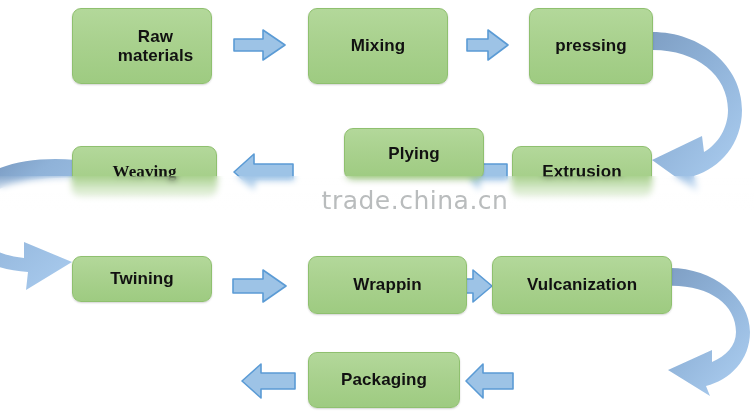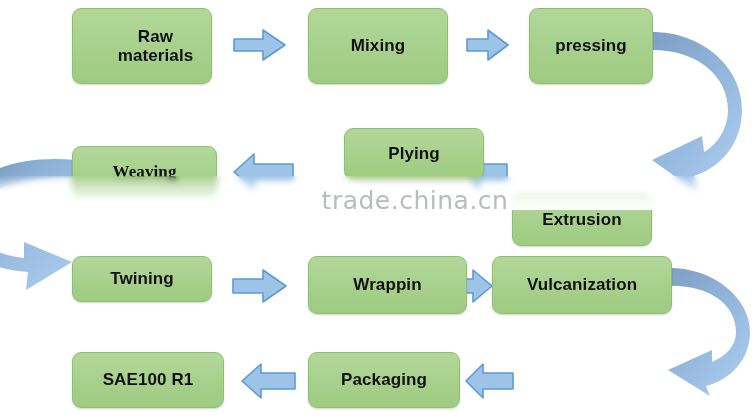--- a/index.html
+++ b/index.html
@@ -123,21 +123,21 @@
       </defs>
       <path d="M2,14
                C 52,12 96,46 96,92
                C 96,126 74,150 48,158
                L 52,175 L 6,142 L 56,118 L 58,134
                C 72,126 82,110 82,92
                C 82,56 48,30 2,32 Z" fill="url(#gradRightTop)" stroke="none"></path>
     </svg>
   </div>
 
-  <div class="node" style="left:512px;top:146px;width:140px;height:52px;margin-top:48px;">
+  <div class="node" style="left:512px;top:146px;width:140px;height:52px;">
     <span>Extrusion</span>
   </div>
 
   <div class="arrow" style="left:462px;top:152px;">
     <svg width="46" height="40" viewBox="0 0 46 40">
       <path d="M45,12 L17,12 L17,2 L2,20 L17,38 L17,28 L45,28 Z" fill="#9dc3e6" stroke="#5b9bd5" stroke-width="1.6" stroke-linejoin="round"></path>
     </svg>
   </div>
 
   <div class="node" style="left:308px;top:128px;width:140px;height:52px;margin-left:36px;">
@@ -224,20 +224,17 @@
   <div class="node" style="left:308px;top:352px;width:152px;height:56px;justify-content:flex-end;">
     <span>Packaging</span>
   </div>
 
   <div class="arrow" style="left:240px;top:362px;">
     <svg width="56" height="38" viewBox="0 0 56 38">
       <path d="M55,11 L21,11 L21,2 L2,19 L21,36 L21,27 L55,27 Z" fill="#9dc3e6" stroke="#5b9bd5" stroke-width="1.6" stroke-linejoin="round"></path>
     </svg>
   </div>
 
-  <div class="node" style="left:72px;top:352px;width:152px;height:56px;">
-    <span>SAE100 R1</span>
-  </div>
 
   <div id="band"></div>
   <div id="watermark">trade.china.cn</div>
 
 </div>
 
 </body></html>

